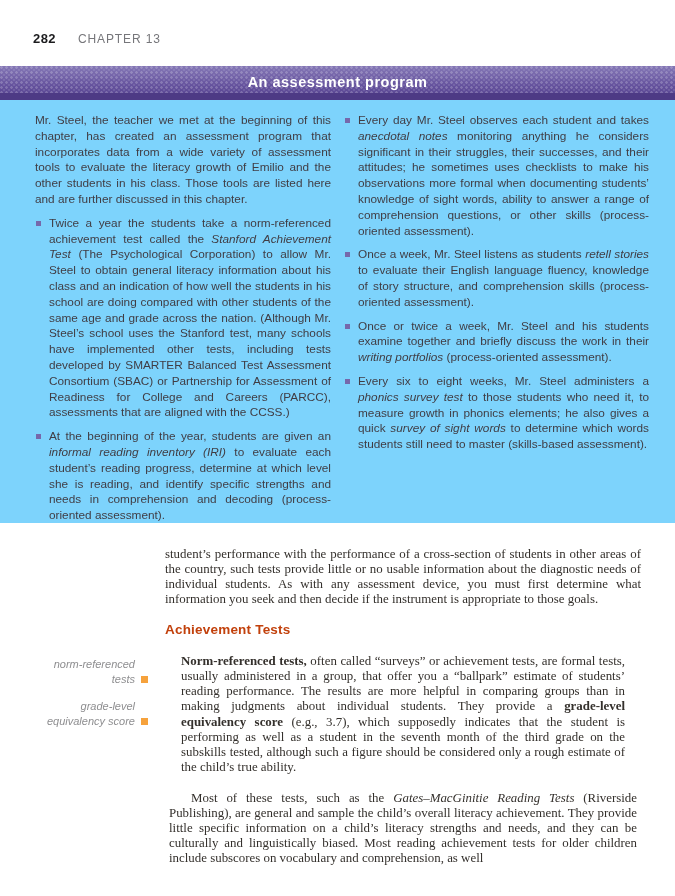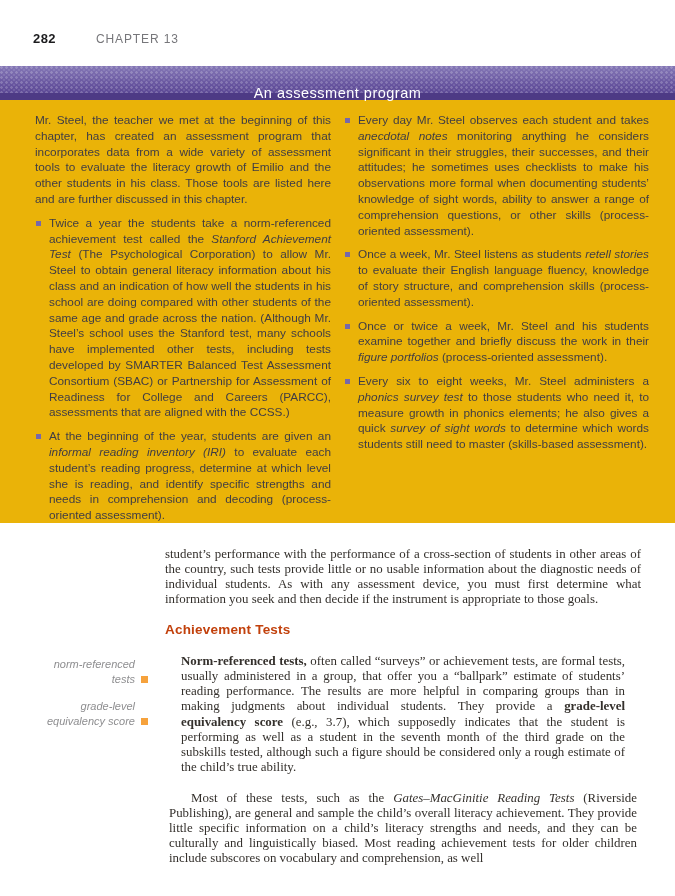--- a/index.html
+++ b/index.html
@@ -1,40 +1,40 @@
 <!DOCTYPE html>
 <html lang="en"><head>
 <meta charset="utf-8">
 <style>
   html,body{margin:0;padding:0}
   body{
     width:675px;height:896px;background:#ffffff;position:relative;overflow:hidden;
     font-family:"Liberation Sans",sans-serif;
   }
   
-  .page-header{position:absolute;top:31px;left:33px;display:flex;align-items:flex-end;gap:40px}
+  .page-header{position:absolute;top:31px;left:33px;display:flex;align-items:flex-end;gap:22px}
   .page-num{font-size:13px;font-weight:bold;color:#1c1c1e;letter-spacing:.4px}
   .chapter{font-size:12px;color:#76767a;letter-spacing:.9px}
   
   .banner{
     position:absolute;top:66px;left:0;width:675px;height:34px;
     background-image:
       radial-gradient(circle at 1.5px 1.5px, rgba(255,255,255,.20) 1px, rgba(255,255,255,0) 1.6px),
       radial-gradient(circle at 4px 4px, rgba(255,255,255,.10) 1px, rgba(255,255,255,0) 1.6px),
       linear-gradient(180deg,#8477b6 0%,#63509c 60%,#55428e 100%);
     background-size:5px 5px,5px 5px,100% 100%;
   }
   .banner::after{content:"";position:absolute;left:0;bottom:0;width:100%;height:7px;background:#4d3a85}
   .banner-title{
-    position:relative;z-index:2;text-align:center;color:#ffffff;font-weight:normal;
-    font-size:14.5px;letter-spacing:.5px;padding-top:19px;
+    position:relative;z-index:2;text-align:center;color:#ffffff;font-weight:bold;
+    font-size:14.5px;letter-spacing:.5px;padding-top:8px;
   }
   
   .assessment-box{
-    position:absolute;top:100px;left:0;width:675px;height:423px;background:#eab308;
+    position:absolute;top:100px;left:0;width:675px;height:423px;background:#7dd3fc;
     box-sizing:border-box;padding:13px 26px 0 35px;display:flex;gap:13px;
     color:#403d44;font-size:11.8px;line-height:1.34;text-align:justify;hyphens:auto;
   }
   .col-left{width:296px;flex:0 0 auto}
   .col-right{flex:1;min-width:0}
   .intro{margin:0 0 8px 0}
   .bullet-item{position:relative;padding-left:14px;margin:0 0 8px 0}
   .bullet-sq{position:absolute;left:1px;top:5px;width:5px;height:5px;background:#7668ab}
   
   .body-col{
@@ -87,21 +87,21 @@
     <div class="bullet-item">
       <span class="bullet-sq"></span>
       <span><span>Every day Mr. Steel observes each student and takes </span><span style="font-style: italic;">anecdotal notes</span><span> monitoring anything he considers significant in their struggles, their successes, and their attitudes; he sometimes uses checklists to make his observations more formal when documenting students’ knowledge of sight words, ability to answer a range of comprehension questions, or other skills (process-oriented assessment).</span></span>
     </div>
     <div class="bullet-item">
       <span class="bullet-sq"></span>
       <span><span>Once a week, Mr. Steel listens as students </span><span style="font-style: italic;">retell stories</span><span> to evaluate their English language fluency, knowledge of story structure, and comprehension skills (process-oriented assessment).</span></span>
     </div>
     <div class="bullet-item">
       <span class="bullet-sq"></span>
-      <span><span>Once or twice a week, Mr. Steel and his students examine together and briefly discuss the work in their </span><span style="font-style: italic;">figure portfolios</span><span> (process-oriented assessment).</span></span>
+      <span><span>Once or twice a week, Mr. Steel and his students examine together and briefly discuss the work in their </span><span style="font-style: italic;">writing portfolios</span><span> (process-oriented assessment).</span></span>
     </div>
     <div class="bullet-item">
       <span class="bullet-sq"></span>
       <span><span>Every six to eight weeks, Mr. Steel administers a </span><span style="font-style: italic;">phonics survey test</span><span> to those students who need it, to measure growth in phonics elements; he also gives a quick </span><span style="font-style: italic;">survey of sight words</span><span> to determine which words students still need to master (skills-based assessment).</span></span>
     </div>
   </div>
 </div>
 
 <div class="margin-note note1">
   <span>norm-referenced</span><br>

